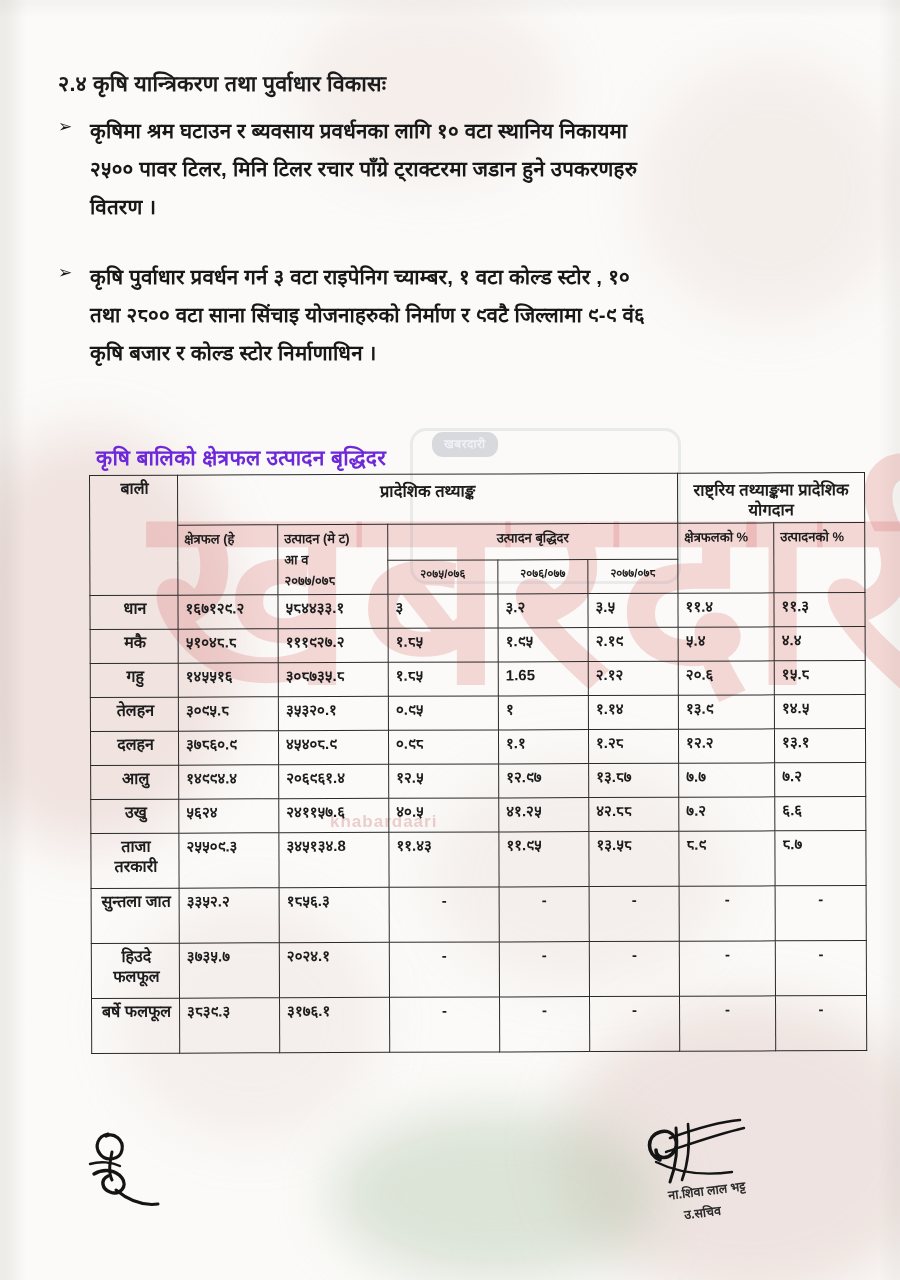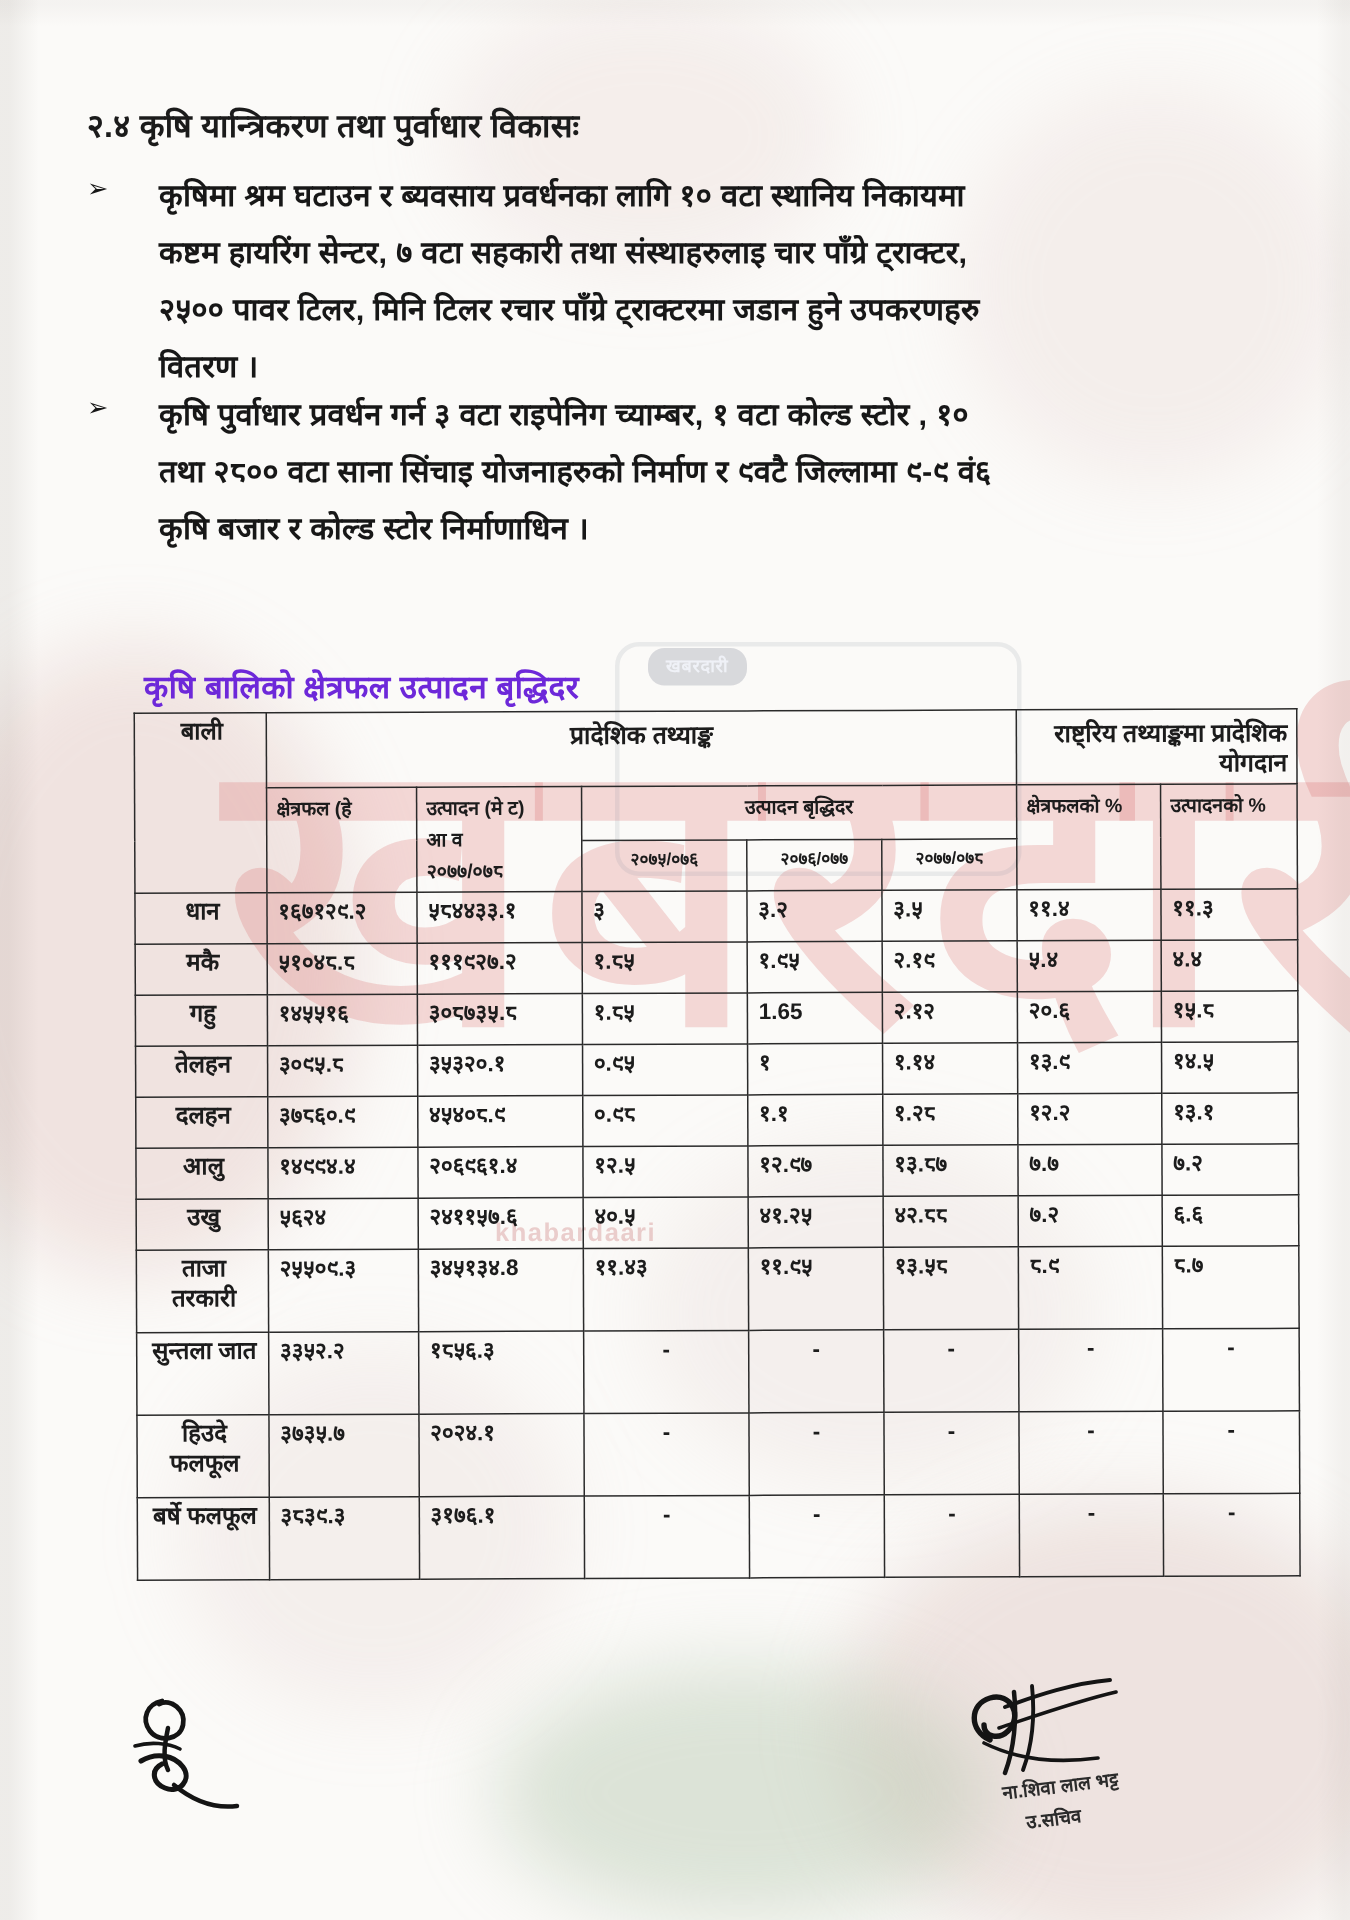--- a/index.html
+++ b/index.html
@@ -120,21 +120,21 @@
 
   .bullet-marker {
     position: absolute;
     left: 0; top: 4px;
     width: 20px;
     font-size: 17px;
     color: #161616;
     font-weight: 700;
   }
   .bullet-lines {
-    margin-left: 48px;
+    margin-left: 32px;
   }
   .bullet-lines .ln {
     font-size: 20.5px;
     line-height: 38px;
     font-weight: 600;
     color: #171717;
     letter-spacing: .2px;
     white-space: nowrap;
   }
 
@@ -177,21 +177,21 @@
     padding-left: 8px;
   }
   table.data-table th.grp-head {
     text-align: center;
     font-size: 16.5px;
     font-weight: 700;
     vertical-align: top;
     padding-top: 6px;
   }
   table.data-table th.grp-head.left-al {
-    text-align: right;
+    text-align: center;
   }
   table.data-table th.sub-head {
     font-size: 13px;
     text-align: left;
     font-weight: 700;
     line-height: 21px;
     vertical-align: top;
   }
   table.data-table th.sub-head.center {
     text-align: center;
@@ -263,21 +263,20 @@
   <div class="wm-small">khabardaari</div>
 
   <div class="content">
 
     <div class="section-heading">२.४ कृषि यान्त्रिकरण तथा पुर्वाधार विकासः</div>
 
     <div class="bullet-block" id="bullet-1">
       <span class="bullet-marker">➢</span>
       <div class="bullet-lines">
         <div class="ln">कृषिमा श्रम घटाउन र ब्यवसाय प्रवर्धनका लागि १० वटा स्थानिय निकायमा</div>
-        <div class="ln">कष्टम हायरिंग सेन्टर, ७ वटा सहकारी तथा संस्थाहरुलाइ चार पाँग्रे ट्राक्टर,</div>
         <div class="ln">२५०० पावर टिलर, मिनि टिलर रचार पाँग्रे ट्राक्टरमा जडान हुने उपकरणहरु</div>
         <div class="ln">वितरण ।</div>
       </div>
     </div>
 
     <div class="bullet-block" id="bullet-2">
       <span class="bullet-marker">➢</span>
       <div class="bullet-lines">
         <div class="ln">कृषि पुर्वाधार प्रवर्धन गर्न ३ वटा राइपेनिग च्याम्बर, १ वटा  कोल्ड स्टोर , १०</div>
         <div class="ln">तथा २८०० वटा साना सिंचाइ योजनाहरुको निर्माण र ९वटै जिल्लामा ९-९ वं६</div>

